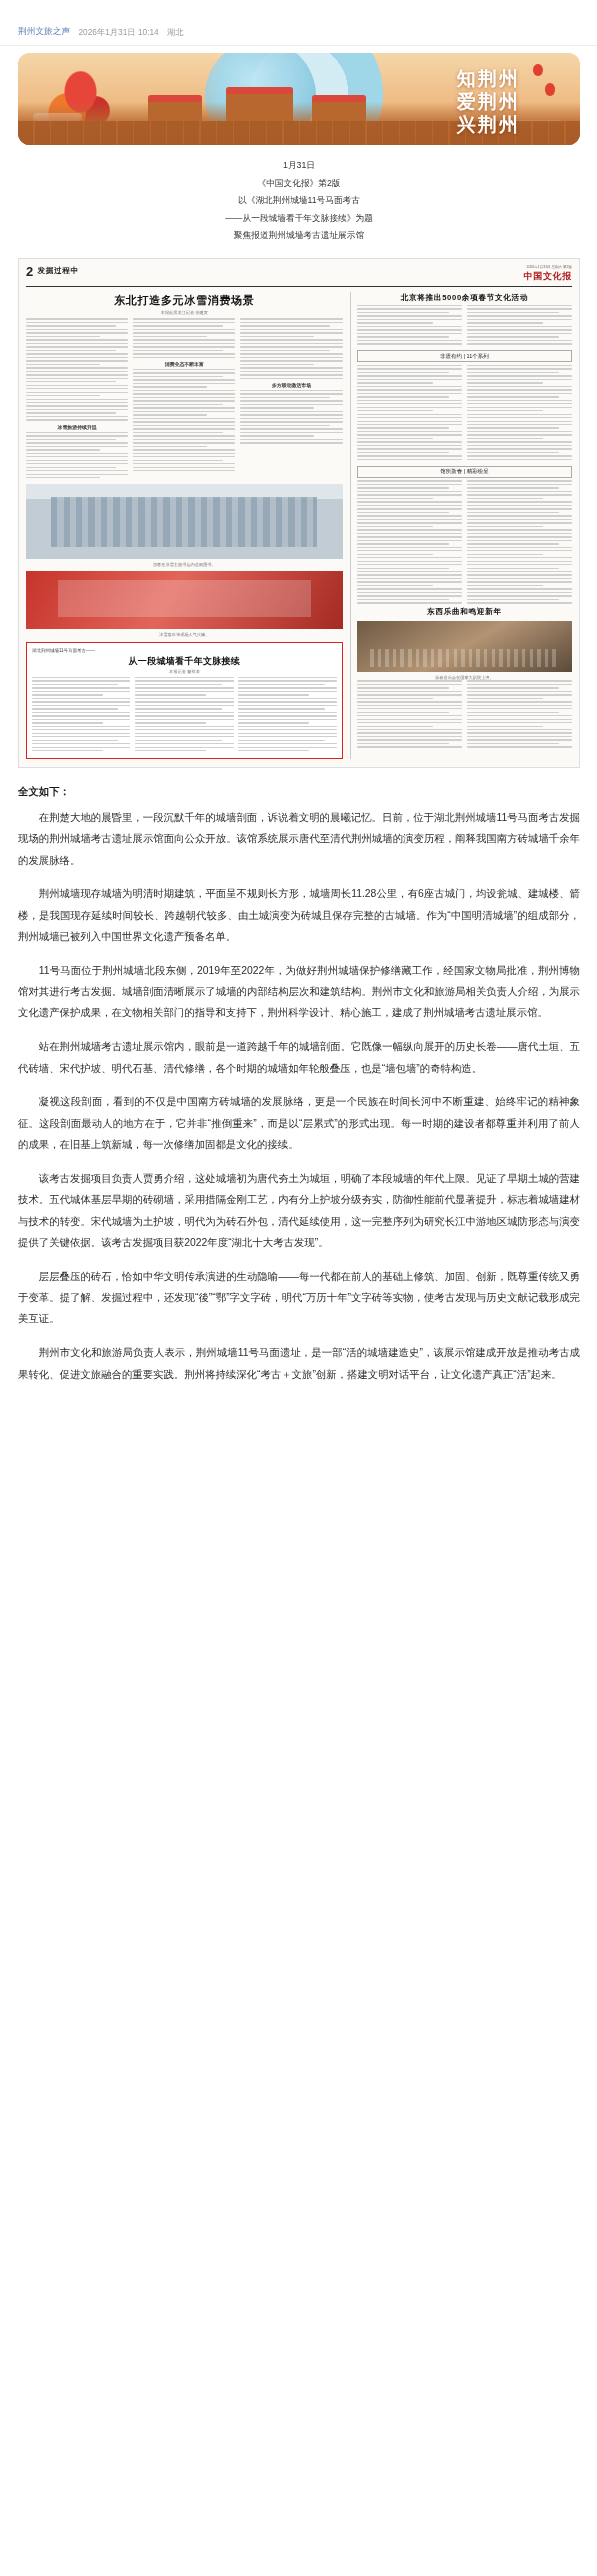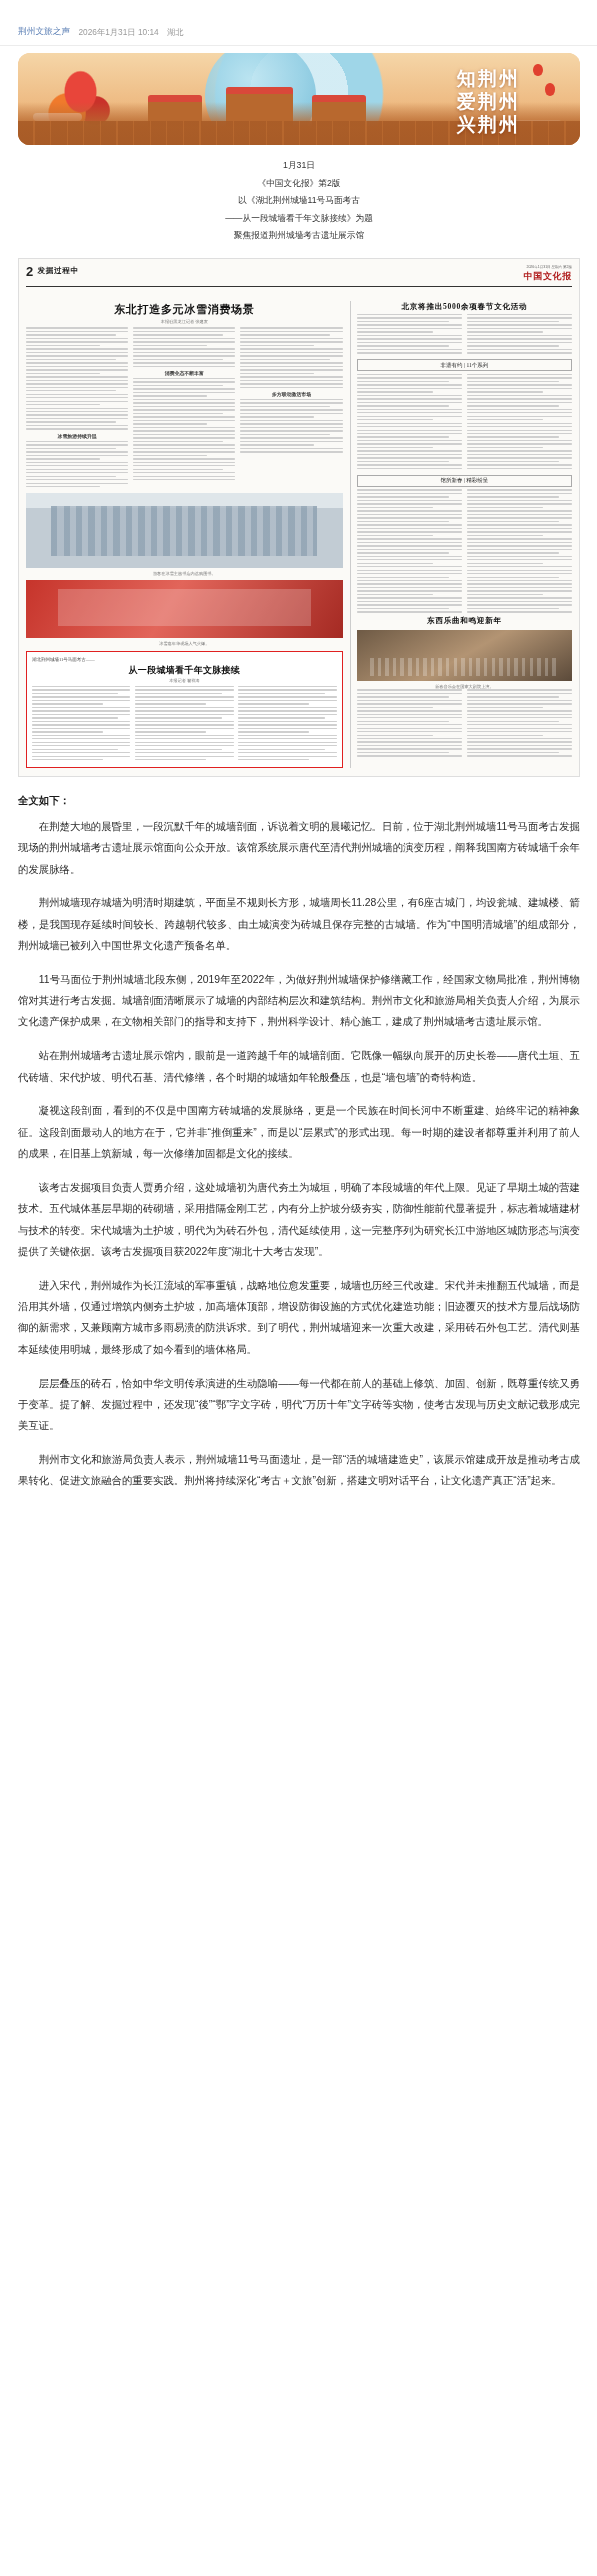--- a/index.html
+++ b/index.html
@@ -171,22 +171,21 @@
     font-weight: bold;
     letter-spacing: 0.7px;
   }
   .paper-masthead .tiny {
     display: block; color: #666; font-size: 3.5px; font-weight: normal;
     letter-spacing: 0; margin-bottom: 1.4px;
   }
   .paper-body {
     display: flex;
     gap: 7px;
-    margin-top: 14px;
-    font-family: Liberation Serif, serif;
+    margin-top: 5px;
   }
   .paper-left { flex: 0 0 58%; }
   .paper-right { flex: 1; border-left: 0.7px solid #ccc; padding-left: 6.2px; }
 
   .ptitle {
     text-align: center;
     font-size: 11px;
     font-weight: bold;
     color: #111;
     letter-spacing: 0.7px;
@@ -842,19 +841,18 @@
 
   <div class="fulltext-label">全文如下：</div>
 
   <div class="article-body">
     <p>在荆楚大地的晨昏里，一段沉默千年的城墙剖面，诉说着文明的晨曦记忆。日前，位于湖北荆州城墙11号马面考古发掘现场的荆州城墙考古遗址展示馆面向公众开放。该馆系统展示唐代至清代荆州城墙的演变历程，阐释我国南方砖城墙千余年的发展脉络。</p>
     <p>荆州城墙现存城墙为明清时期建筑，平面呈不规则长方形，城墙周长11.28公里，有6座古城门，均设瓮城、建城楼、箭楼，是我国现存延续时间较长、跨越朝代较多、由土城演变为砖城且保存完整的古城墙。作为“中国明清城墙”的组成部分，荆州城墙已被列入中国世界文化遗产预备名单。</p>
     <p>11号马面位于荆州城墙北段东侧，2019年至2022年，为做好荆州城墙保护修缮藏工作，经国家文物局批准，荆州博物馆对其进行考古发掘。城墙剖面清晰展示了城墙的内部结构层次和建筑结构。荆州市文化和旅游局相关负责人介绍，为展示文化遗产保护成果，在文物相关部门的指导和支持下，荆州科学设计、精心施工，建成了荆州城墙考古遗址展示馆。</p>
     <p>站在荆州城墙考古遗址展示馆内，眼前是一道跨越千年的城墙剖面。它既像一幅纵向展开的历史长卷——唐代土垣、五代砖墙、宋代护坡、明代石基、清代修缮，各个时期的城墙如年轮般叠压，也是“墙包墙”的奇特构造。</p>
     <p>凝视这段剖面，看到的不仅是中国南方砖城墙的发展脉络，更是一个民族在时间长河中不断重建、始终牢记的精神象征。这段剖面最动人的地方在于，它并非“推倒重来”，而是以“层累式”的形式出现。每一时期的建设者都尊重并利用了前人的成果，在旧基上筑新城，每一次修缮加固都是文化的接续。</p>
     <p>该考古发掘项目负责人贾勇介绍，这处城墙初为唐代夯土为城垣，明确了本段城墙的年代上限。见证了早期土城的营建技术。五代城体基层早期的砖砌墙，采用措隔金刚工艺，内有分上护坡分级夯实，防御性能前代显著提升，标志着城墙建材与技术的转变。宋代城墙为土护坡，明代为为砖石外包，清代延续使用，这一完整序列为研究长江中游地区城防形态与演变提供了关键依据。该考古发掘项目获2022年度“湖北十大考古发现”。</p>
-    <p>进入宋代，荆州城作为长江流域的军事重镇，战略地位愈发重要，城墙也历经三代改建。宋代并未推翻五代城墙，而是沿用其外墙，仅通过增筑内侧夯土护坡，加高墙体顶部，增设防御设施的方式优化建造功能；旧迹覆灭的技术方显后战场防御的新需求，又兼顾南方城市多雨易溃的防洪诉求。到了明代，荆州城墙迎来一次重大改建，采用砖石外包工艺。清代则基本延续使用明城，最终形成了如今看到的墙体格局。</p>
     <p>层层叠压的砖石，恰如中华文明传承演进的生动隐喻——每一代都在前人的基础上修筑、加固、创新，既尊重传统又勇于变革。提了解、发掘过程中，还发现“後”“鄂”字文字砖，明代“万历十年”文字砖等实物，使考古发现与历史文献记载形成完美互证。</p>
     <p>荆州市文化和旅游局负责人表示，荆州城墙11号马面遗址，是一部“活的城墙建造史”，该展示馆建成开放是推动考古成果转化、促进文旅融合的重要实践。荆州将持续深化“考古＋文旅”创新，搭建文明对话平台，让文化遗产真正“活”起来。</p>
   </div>
 
 </div>
 
 
 </body></html>

